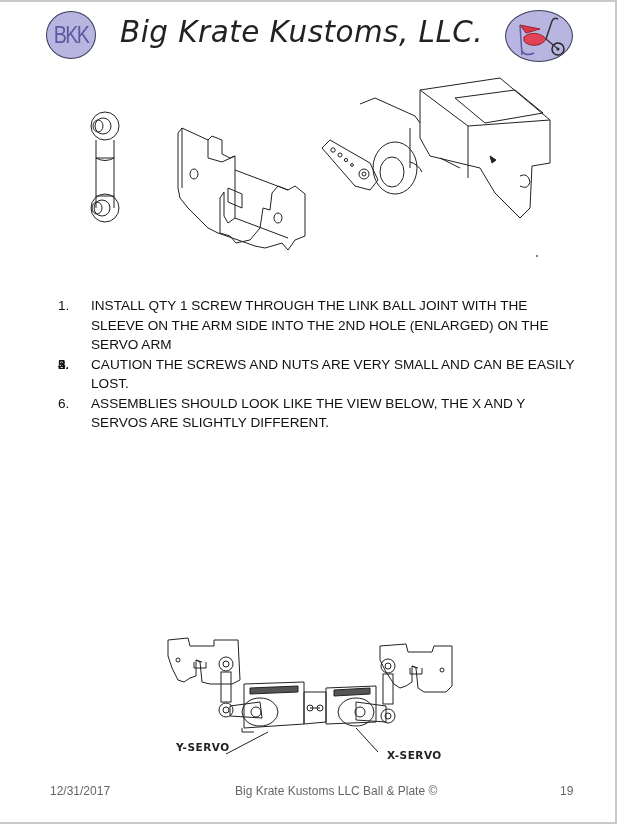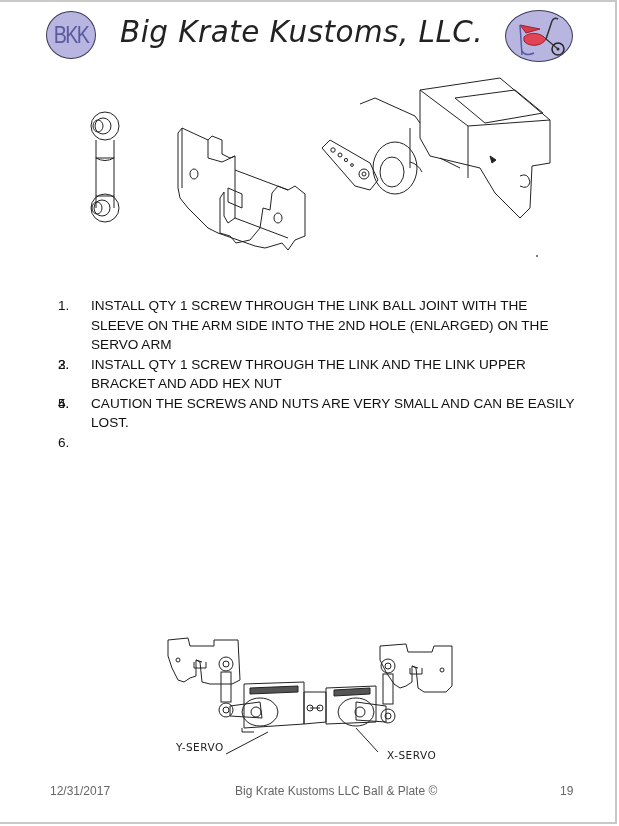--- a/index.html
+++ b/index.html
@@ -12,21 +12,21 @@
   .company-name { position: absolute; left: 120px; top: 12px; font-family: "DejaVu Sans", sans-serif; font-size: 30px; color: #222; font-weight: 300; letter-spacing: 0.5px; transform: scaleX(0.98); transform-origin: left; font-style: italic; }
   .logo-bike { position: absolute; left: 505px; top: 8px; width: 68px; height: 52px; border-radius: 50%; background: #b8b6e0; border: 1.5px solid #3a3a5a; box-sizing: border-box; overflow: hidden; }
 
   .illus-top { position: absolute; left: 60px; top: 66px; width: 500px; height: 200px; }
   .dot { position: absolute; left: 536px; top: 253px; width: 2px; height: 2px; background: #556; border-radius: 50%; }
 
   .steps { position: absolute; left: 58px; top: 294px; width: 520px; margin: 0; padding: 0; list-style: none; font-family: "Liberation Sans", sans-serif; font-size: 13.6px; line-height: 19.5px; color: #111; }
   .steps li { position: relative; padding-left: 33px; }
   .steps .num { position: absolute; left: 0; top: 0; }
 
-  .illus-bottom { position: absolute; left: 150px; top: 630px; width: 320px; height: 140px; }
+  .illus-bottom { position: absolute; left: 150px; top: 630px; width: 320px; height: 140px; font-weight: bold; }
   .lbl { position: absolute; font-family: "DejaVu Sans", sans-serif; font-size: 10.5px; color: #222; letter-spacing: 0.5px; }
 
   .footer { position: absolute; top: 782px; font-family: "Liberation Sans", sans-serif; font-size: 12px; color: #666; }
 </style>
 </head>
 <body>
 
 <div class="page">
 
   <div class="header">
@@ -92,24 +92,24 @@
         <path d="M430 88 L436 92 L432 95 Z" fill="#222"></path>
         <path d="M350 94 Q358 96 362 104"></path>
       </g>
     </svg>
   </div>
   <div class="dot"></div>
 
   <ol class="steps">
     <li><span class="num">1.</span><span>INSTALL QTY 1 SCREW THROUGH THE LINK BALL JOINT WITH THE SLEEVE ON THE ARM SIDE INTO THE 2ND HOLE (ENLARGED) ON THE SERVO ARM</span></li>
     <li><span class="num">2.</span></li>
-    <li><span class="num">3.</span><span>INSTALL QTY 1 SCREW THROUGH THE LINK AND THE LINK UPPER BRACKET AND ADD HEX NUT</span></li>
+    <li><span class="num">3.</span></li>
     <li><span class="num">4.</span></li>
     <li><span class="num">5.</span><span>CAUTION THE SCREWS AND NUTS ARE VERY SMALL AND CAN BE EASILY LOST.</span></li>
-    <li><span class="num">6.</span></li>
+    <li><span class="num">6.</span><span>ASSEMBLIES SHOULD LOOK LIKE THE VIEW BELOW, THE X AND Y SERVOS ARE SLIGHTLY DIFFERENT.</span></li>
   </ol>
 
   <div class="illus-bottom">
     <svg width="320" height="140" viewBox="0 0 320 140" fill="none" stroke="#222" stroke-width="1">
 
       <path d="M18 8 L38 6 L40 14 L64 14 L64 8 L88 8 L90 48 L82 52 L60 52 L52 50 L50 30 L46 28 L46 44 L40 46 L34 50 L28 48 L22 36 L18 24 Z"></path>
       <path d="M46 28 L52 30 M44 30 L44 36 L56 36 L56 30"></path>
       <circle cx="28" cy="28" r="2"></circle>
 
       <path d="M230 14 L256 12 L258 20 L282 20 L284 14 L302 14 L302 54 L296 60 L274 60 L268 56 L266 36 L262 34 L262 50 L256 54 L250 56 L244 52 L236 40 L230 28 Z"></path>

